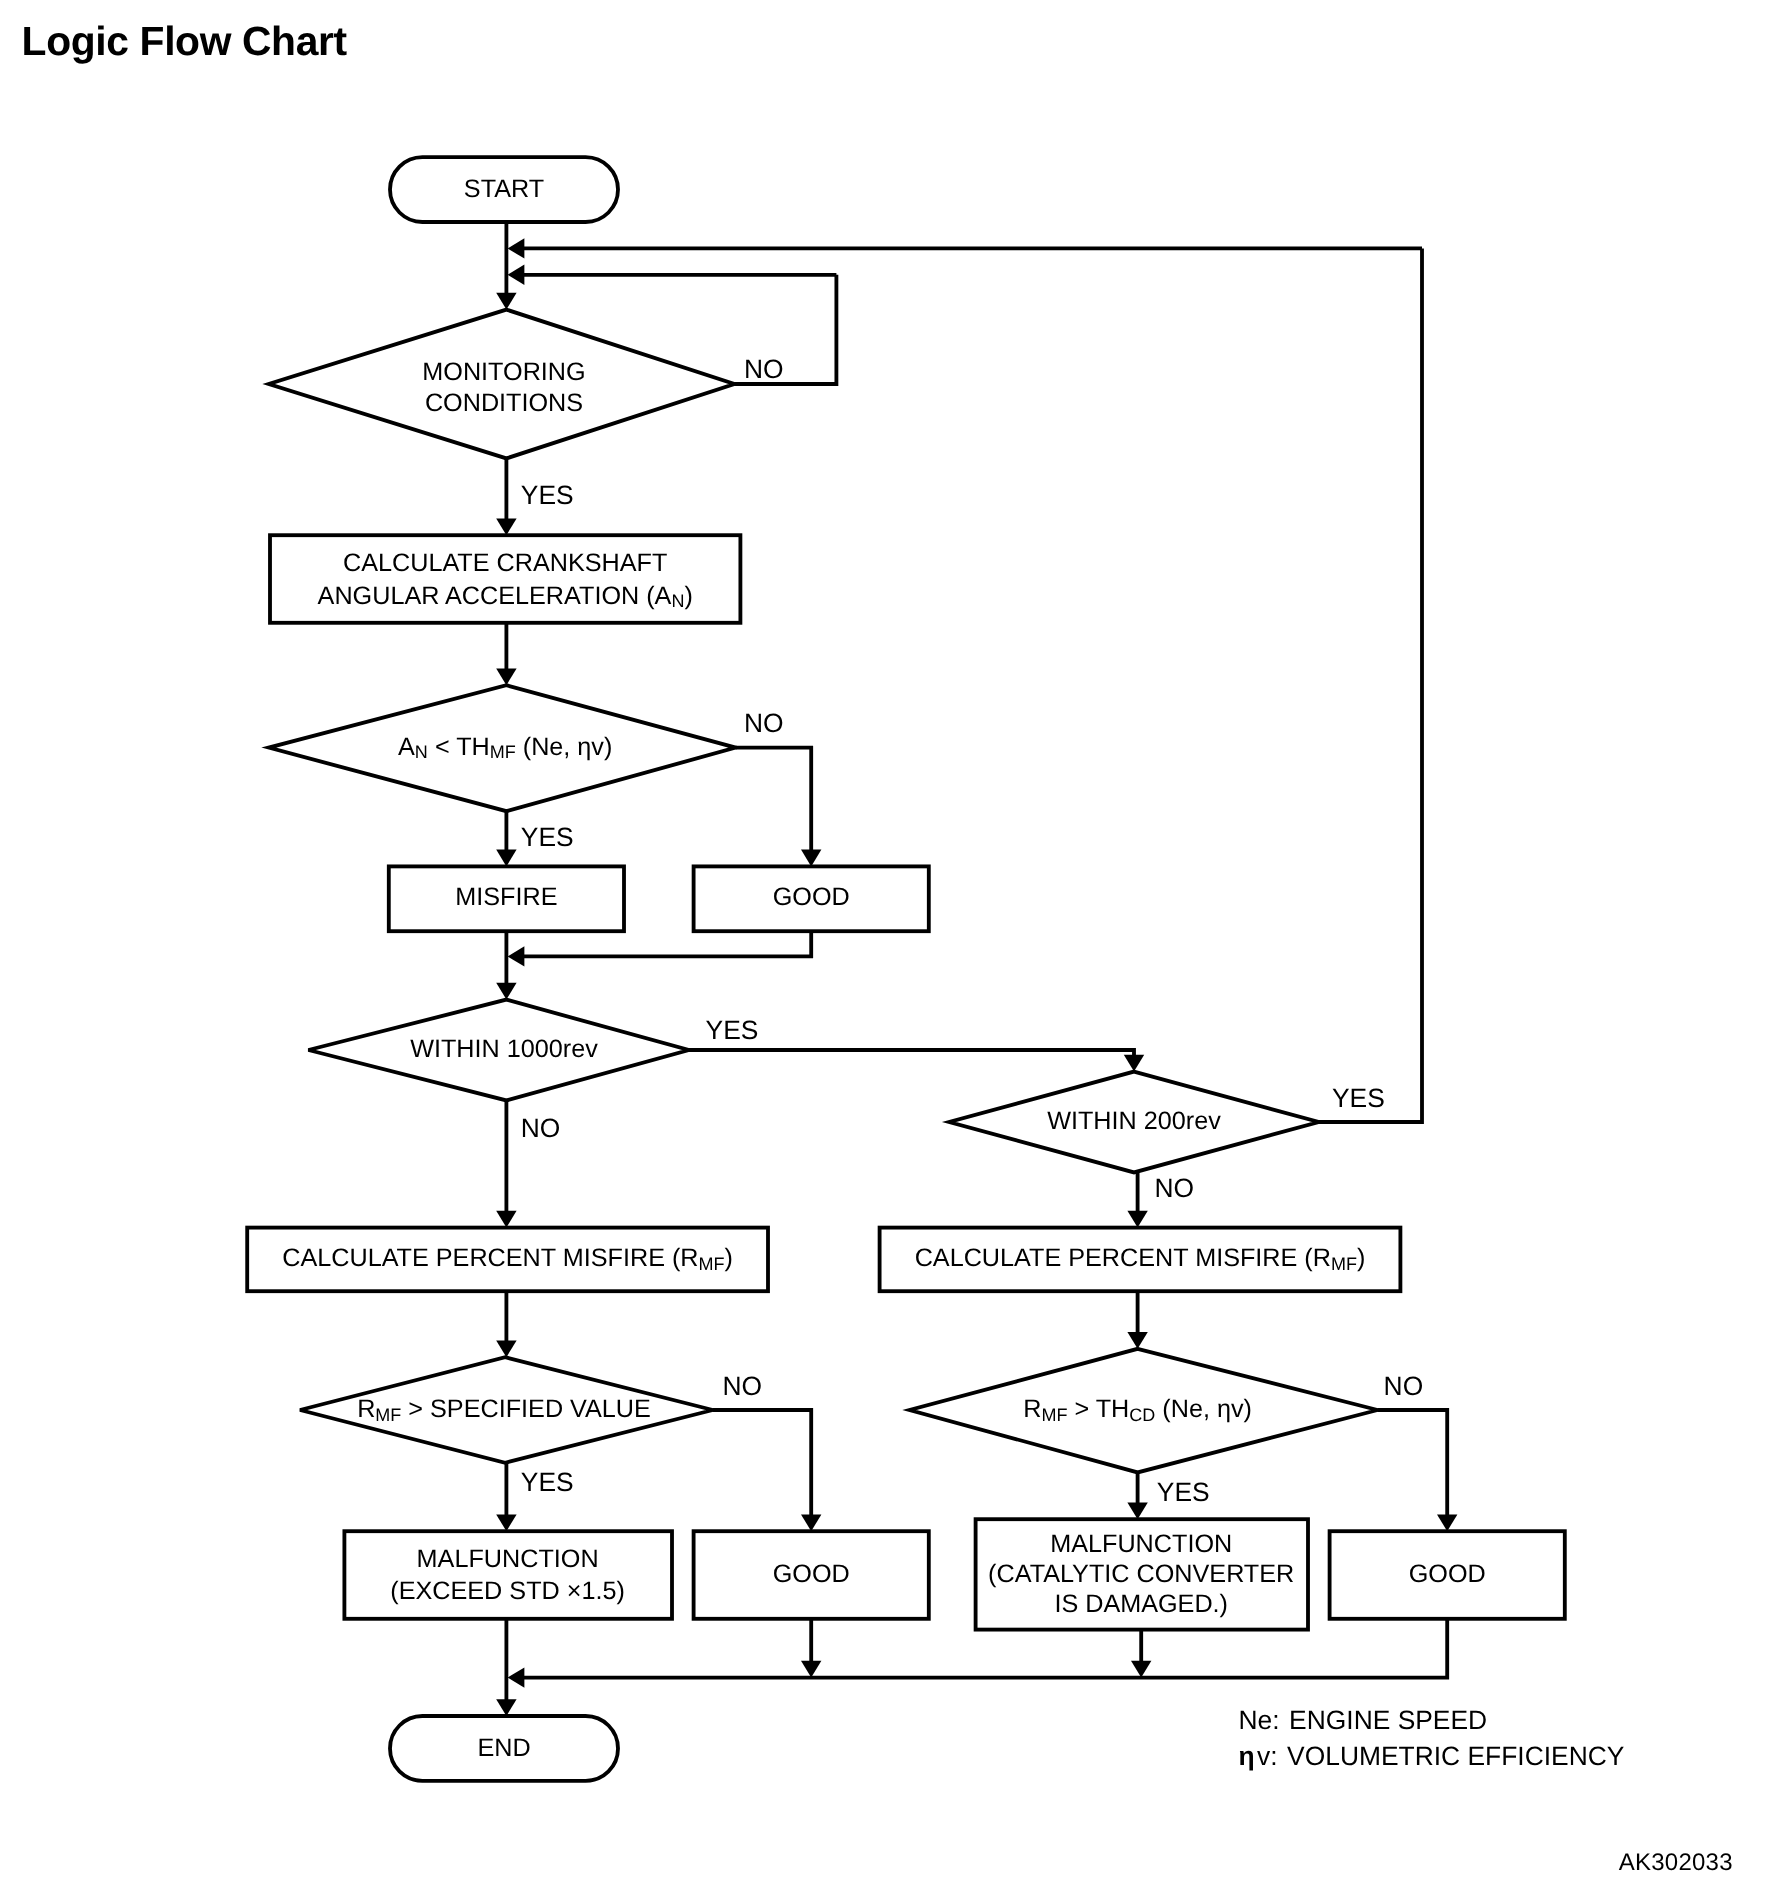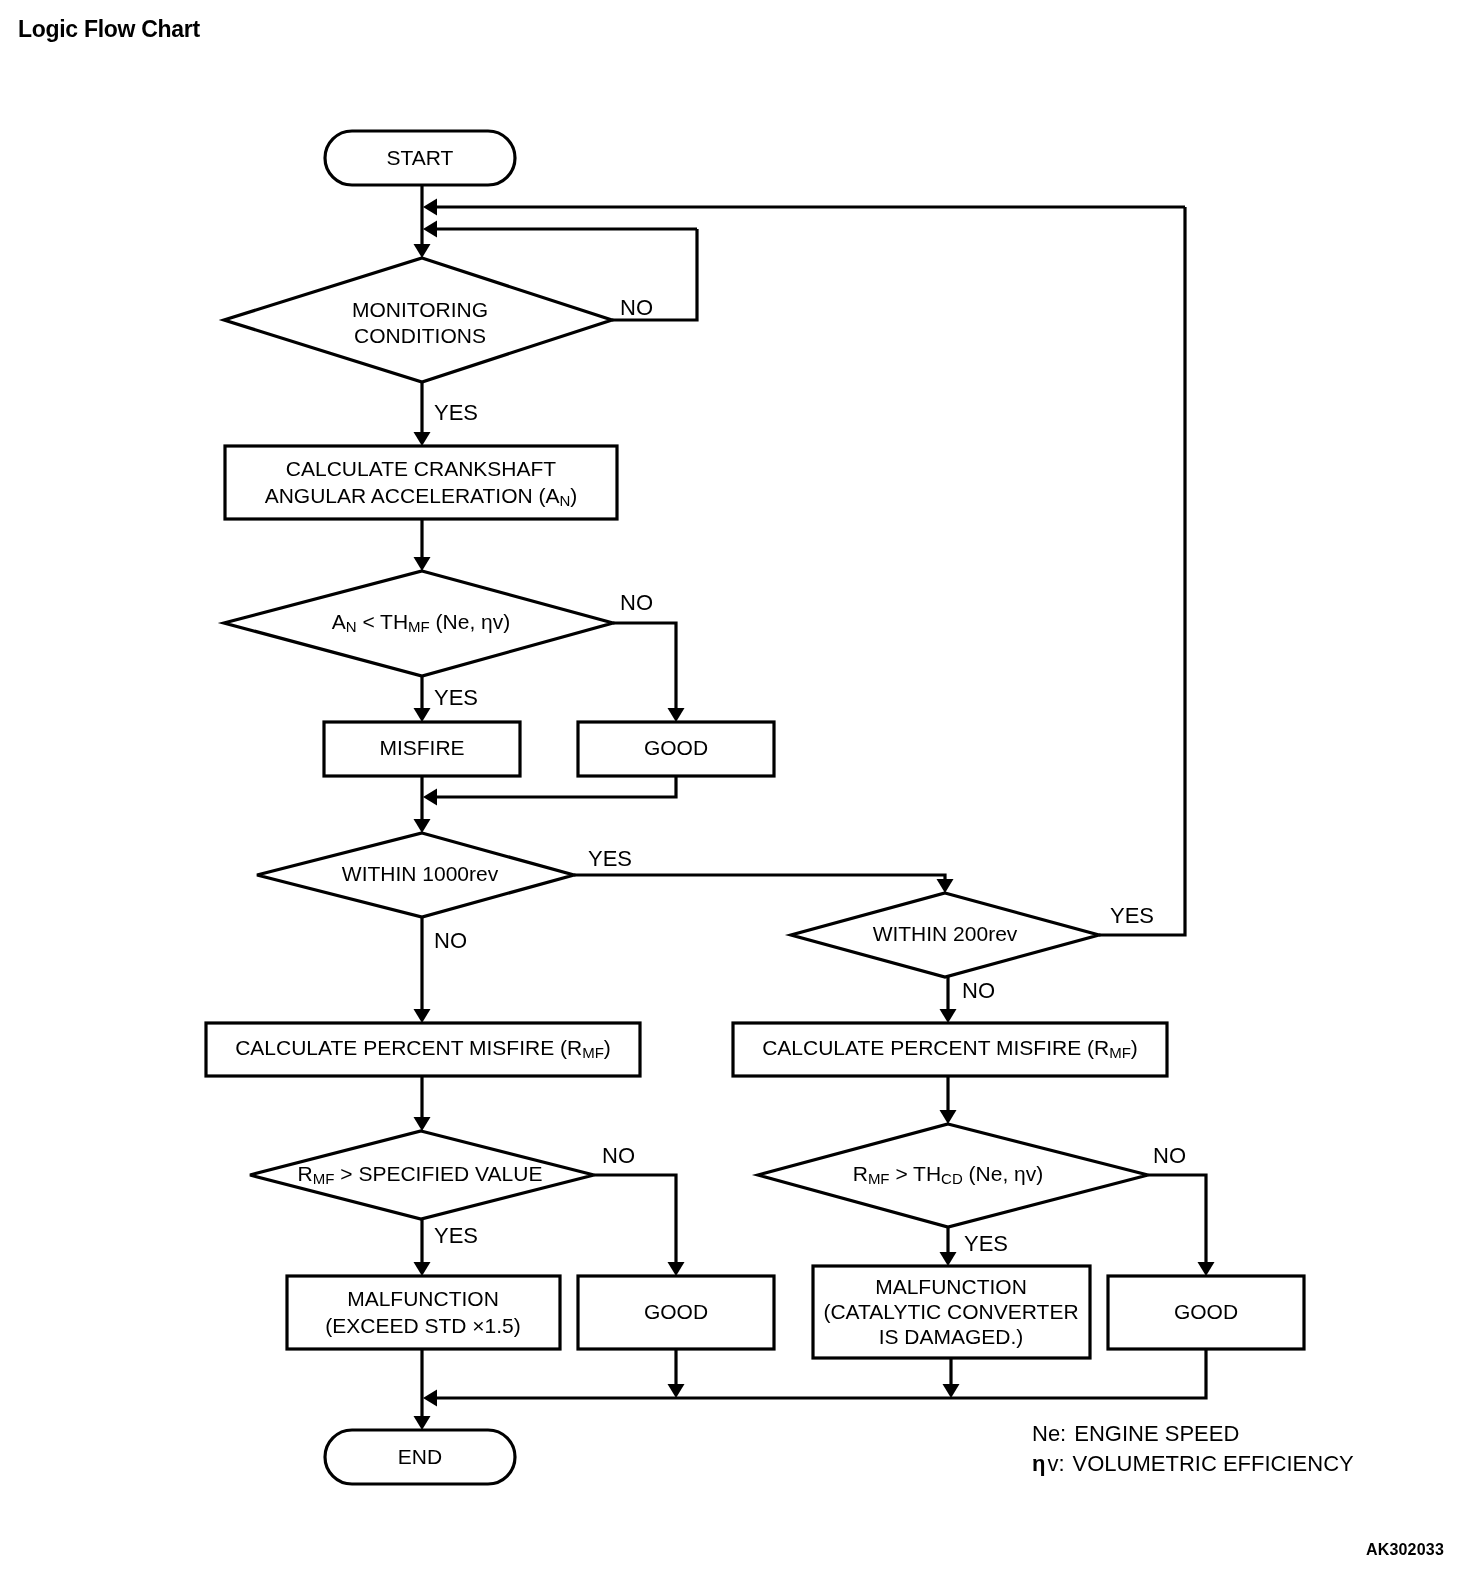--- a/index.html
+++ b/index.html
@@ -12,31 +12,31 @@
     height: 1584px;
     position: relative;
     font-family: "Liberation Sans", sans-serif;
     color: #000000;
     overflow: hidden;
   }
   #page-title {
     position: absolute;
     left: 18px;
     top: 16px;
-    font-size: 23px;
+    font-size: 34px;
     font-weight: bold;
     letter-spacing: -0.3px;
     font-family: "Liberation Sans", sans-serif;
   }
   #ref-code {
     position: absolute;
     right: 28px;
     top: 1541px;
-    font-size: 16px;
-    font-weight: bold;
+    font-size: 20px;
+    font-weight: normal;
     letter-spacing: 0.2px;
   }
   #flow-svg {
     position: absolute;
     left: 0;
     top: 0;
   }
   .node-text {
     font-family: "Liberation Sans", sans-serif;
     font-size: 21px;

